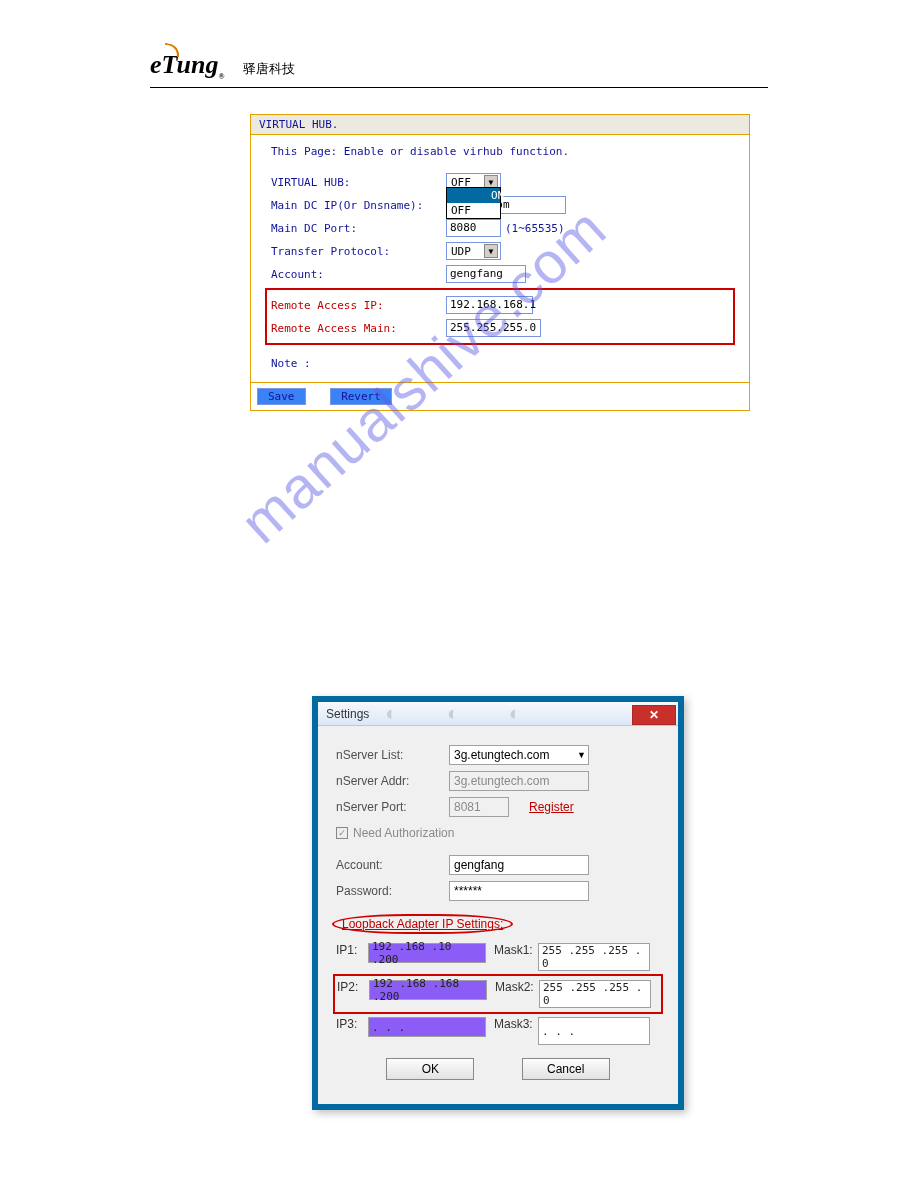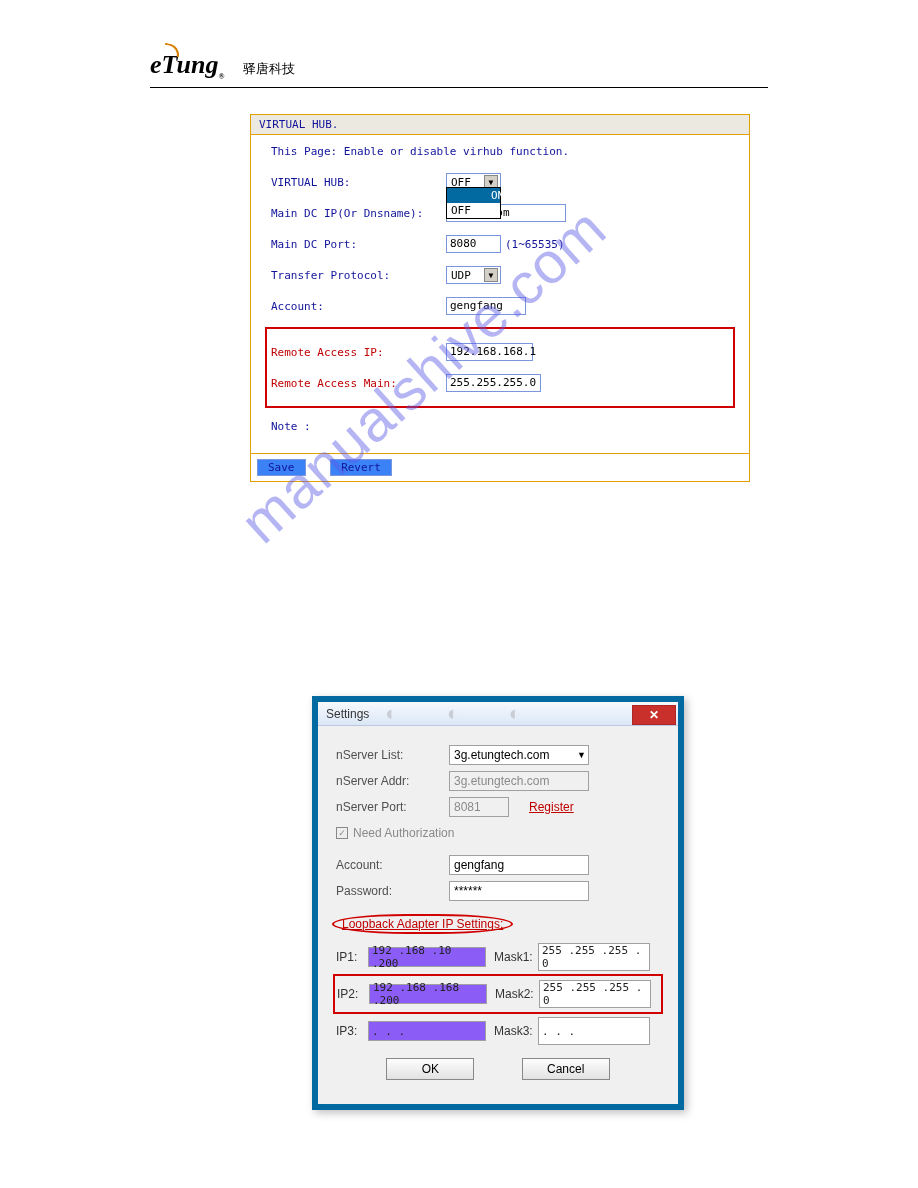--- a/index.html
+++ b/index.html
@@ -56,21 +56,21 @@
     color: #11139a;
   }
   .panel1-title {
     background: #ece9e1;
     padding: 3px 8px;
     color: #11139a;
     border-bottom: 1px solid #e4a000;
   }
   .panel1-body { padding: 10px 20px 6px 20px; position: relative; }
   .desc { margin-bottom: 14px; }
-  .row { display:flex; align-items:center; margin: 11px 0; height:20px;}
+  .row { display:flex; align-items:center; margin: 3px 0; height:20px;}
   .row .lab { width: 175px; color:#11139a; }
   .sel {
     display:inline-flex; align-items:center; justify-content:space-between;
     border:1px solid #7a96de; height:18px; width:55px; padding:0 2px 0 4px;
     background:#fff; color:#000;
   }
   .sel .arr { width:14px; height:14px; background:#d4d0c8; border:1px solid #888; display:inline-flex; align-items:center; justify-content:center; font-size:8px;}
   .dropdown {
     position:absolute; border:1px solid #000; background:#fff; width:55px; z-index:5;
   }
@@ -129,21 +129,21 @@
   .dsel .darr { font-size:9px; color:#000;}
   .dtxt.disabled { background:#f0f0f0; color:#8a8a8a;}
   .dtxt { flex:0 0 140px; height:20px; border:1px solid #a0a0a0; background:#fff; padding:0 4px; display:flex; align-items:center; color:#000;}
   .reglink { color:#c00000; text-decoration:underline; margin-left:20px;}
   .chk { width:12px;height:12px;border:1px solid #888;background:#eee;display:inline-flex;align-items:center;justify-content:center;font-size:9px;color:#888;margin-right:5px;}
   .section-title {
     display:inline-block; color:#c00000; text-decoration:underline;
     border:2px solid #d00000; border-radius:50%/60%; padding:1px 8px;
     margin:8px 0 6px -4px;
   }
-  .iprow { display:flex; align-items:center; margin:3px 0;}
+  .iprow { display:flex; margin:3px 0;}
   .iprow .iplab{ width:32px; color:#333;}
   .ipbox { width:118px; height:20px; border:1px solid #a0a0a0; background:#8b5cf6; color:#222; font-family:monospace; font-size:11px; display:flex; align-items:center; padding:0 3px;}
   .masklab { width:44px; margin-left:8px; color:#333;}
   .maskbox { width:112px; height:28px; border:1px solid #a0a0a0; background:#fff; color:#222; font-family:monospace; font-size:11px; display:flex;align-items:center; padding:0 3px;}
   .ip2-wrap { border:2px solid #d00000; padding:1px 2px; margin:1px -3px;}
   .dlg-buttons { text-align:center; padding:10px 0 14px 0;}
   .dbtn { display:inline-block; width:88px; height:22px; line-height:20px;
     border:1px solid #888; background:linear-gradient(#fdfdfd,#e2e2e2);
     text-align:center; margin:0 22px; color:#000;}
   .watermark {

